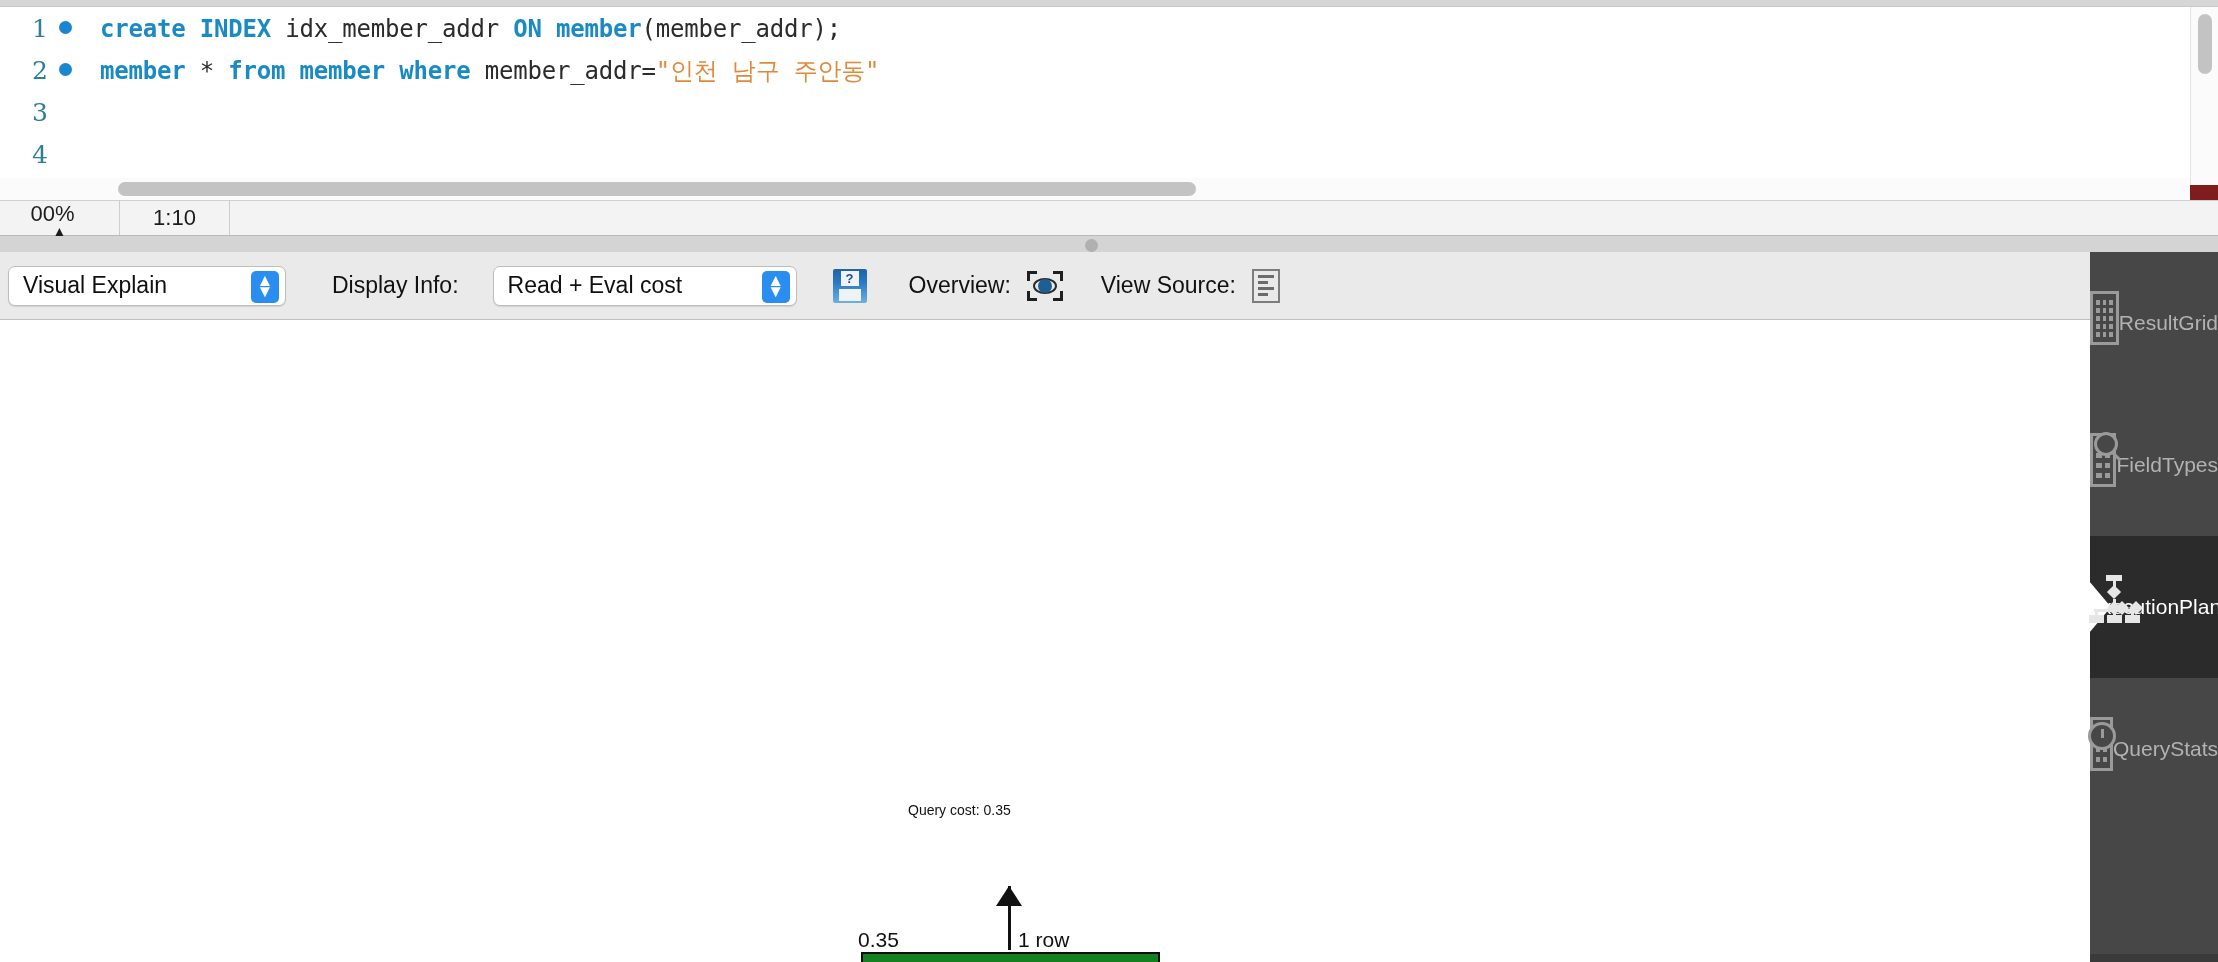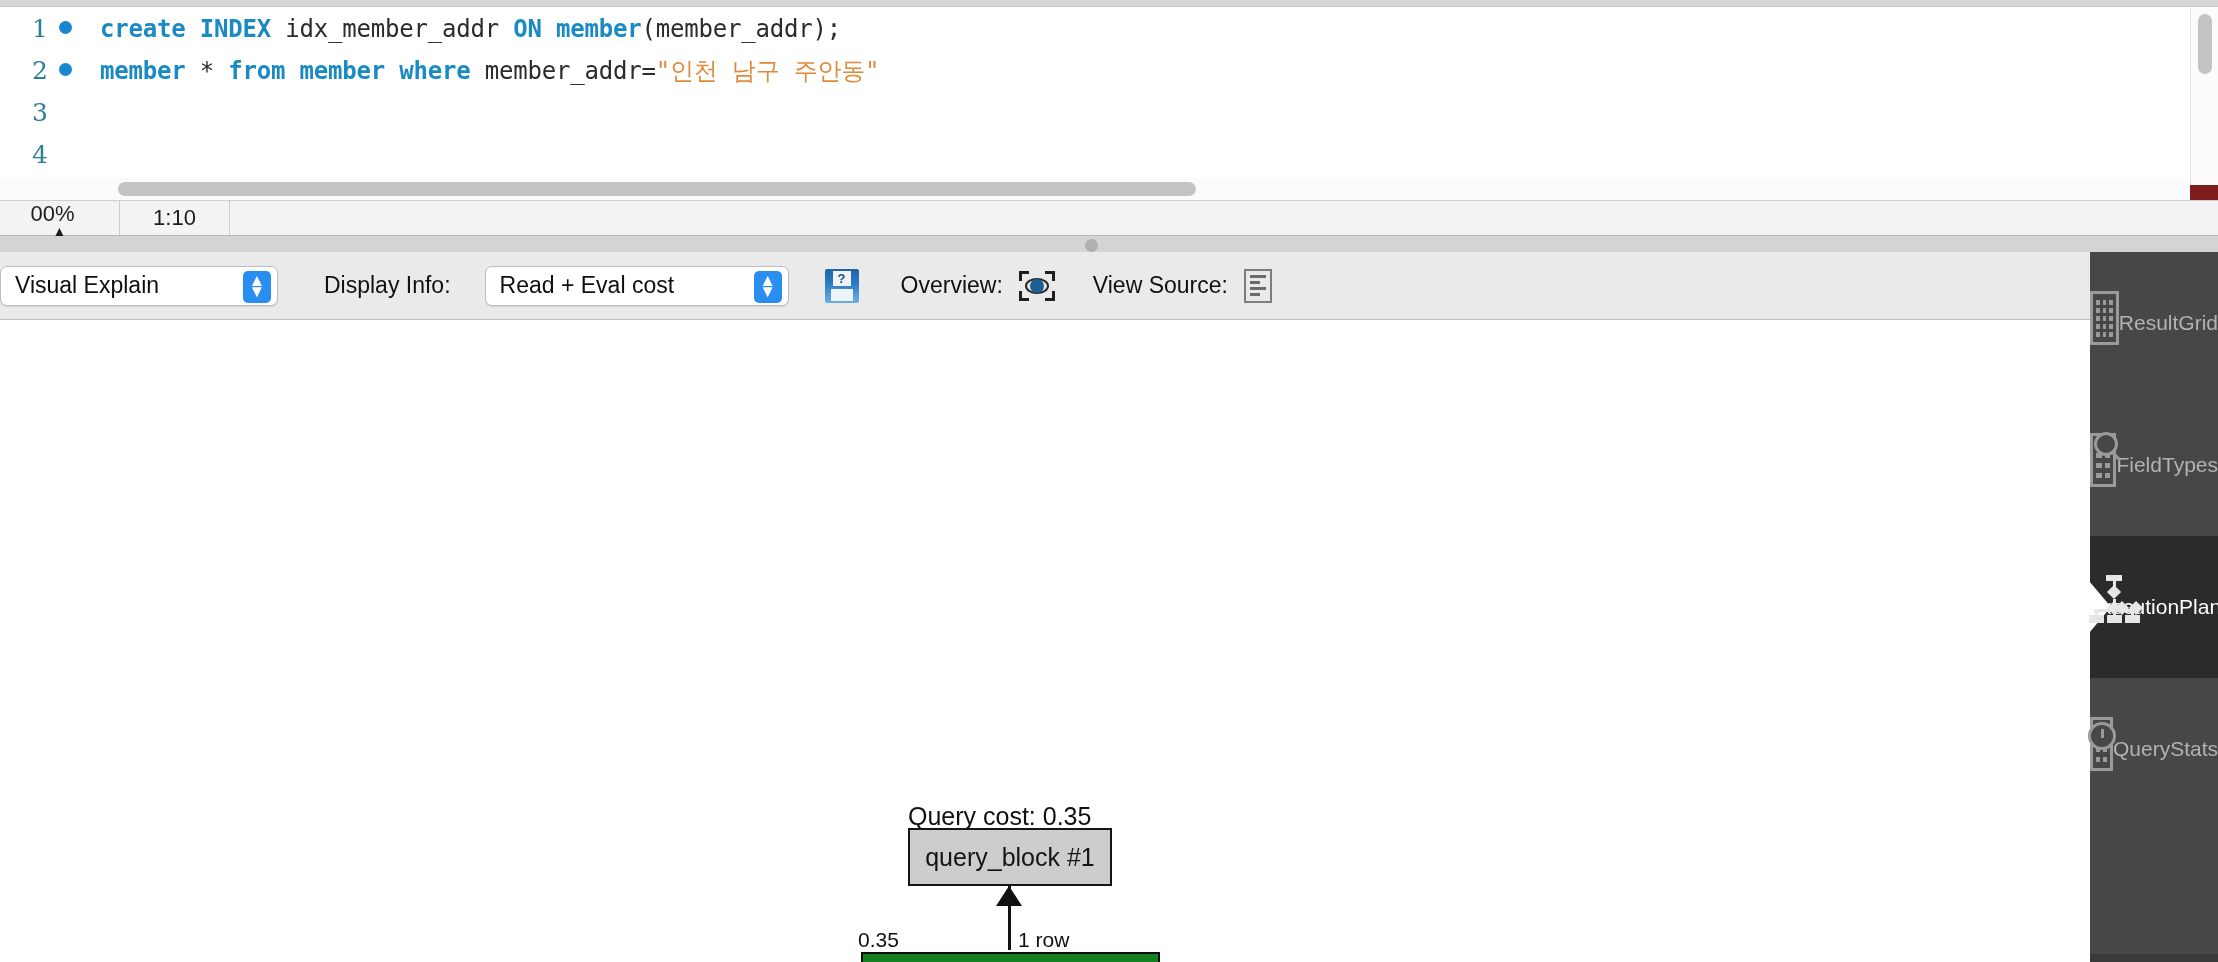--- a/index.html
+++ b/index.html
@@ -90,21 +90,21 @@
   }
   .split-dot {
     position: absolute; left: 1085px; top: 3px; width: 13px; height: 13px;
     border-radius: 50%; background: #b0b0b0;
   }
 
   
   .toolbar {
     position: absolute; left: 0; top: 252px; width: 2090px; height: 68px;
     background: #eaeaea; border-bottom: 1px solid #bfbfbf;
-    display: flex; align-items: center; padding-left: 0px;
+    display: flex; align-items: center; padding-left: 8px;
   }
   .combo {
     position: relative; height: 40px; background: #ffffff;
     border: 1px solid #bdbdbd; border-radius: 7px;
     display: flex; align-items: center;
     font-size: 23px; color: #0f0f0f; padding: 0 56px 0 14px;
     box-shadow: 0 1px 1px rgba(0,0,0,0.10);
   }
   .combo .arrows {
     position: absolute; right: 6px; top: 4px; width: 28px; height: 32px;
@@ -142,21 +142,21 @@
   .src-ico span { display:block; height:3px; background:#6b6b6b; }
   .src-ico span.s { width: 62%; }
 
   
   .canvas {
     position: absolute; left: 0; top: 320px; width: 2090px; height: 642px;
     background: #ffffff; overflow: hidden;
   }
   .qcost {
     position: absolute; left: 908px; top: 482px;
-    font-size: 25px; color: #111; white-space: nowrap;
+    font-size: 14px; color: #111; white-space: nowrap;
   }
   .qblock {
     position: absolute; left: 908px; top: 508px; width: 204px; height: 58px;
     background: #cdcdcd; border: 2px solid #151515;
     display: flex; align-items: center; justify-content: center;
     font-size: 25px; color: #141414;
   }
   .arrow-line {
     position: absolute; left: 1008px; top: 566px; width: 3px; height: 64px;
     background: #111;
@@ -331,21 +331,20 @@
         <span></span>
           <span class="s"></span>
           <span></span>
           <span class="s"></span>
       </div>
     </div>
   </div>
 
   <div class="canvas">
     <div class="qcost">Query cost: 0.35</div>
-    <div class="qblock">query_block #1</div>
     <div class="arrow-head"></div>
     <div class="arrow-line"></div>
     <div class="lbl-cost">0.35</div>
     <div class="lbl-rows">1 row</div>
     <div class="opbox">Non-Unique Key Lookup</div>
 
   </div>
 
   <div class="side-gap-top"></div>
   <div class="sidebar" id="sidebar">

